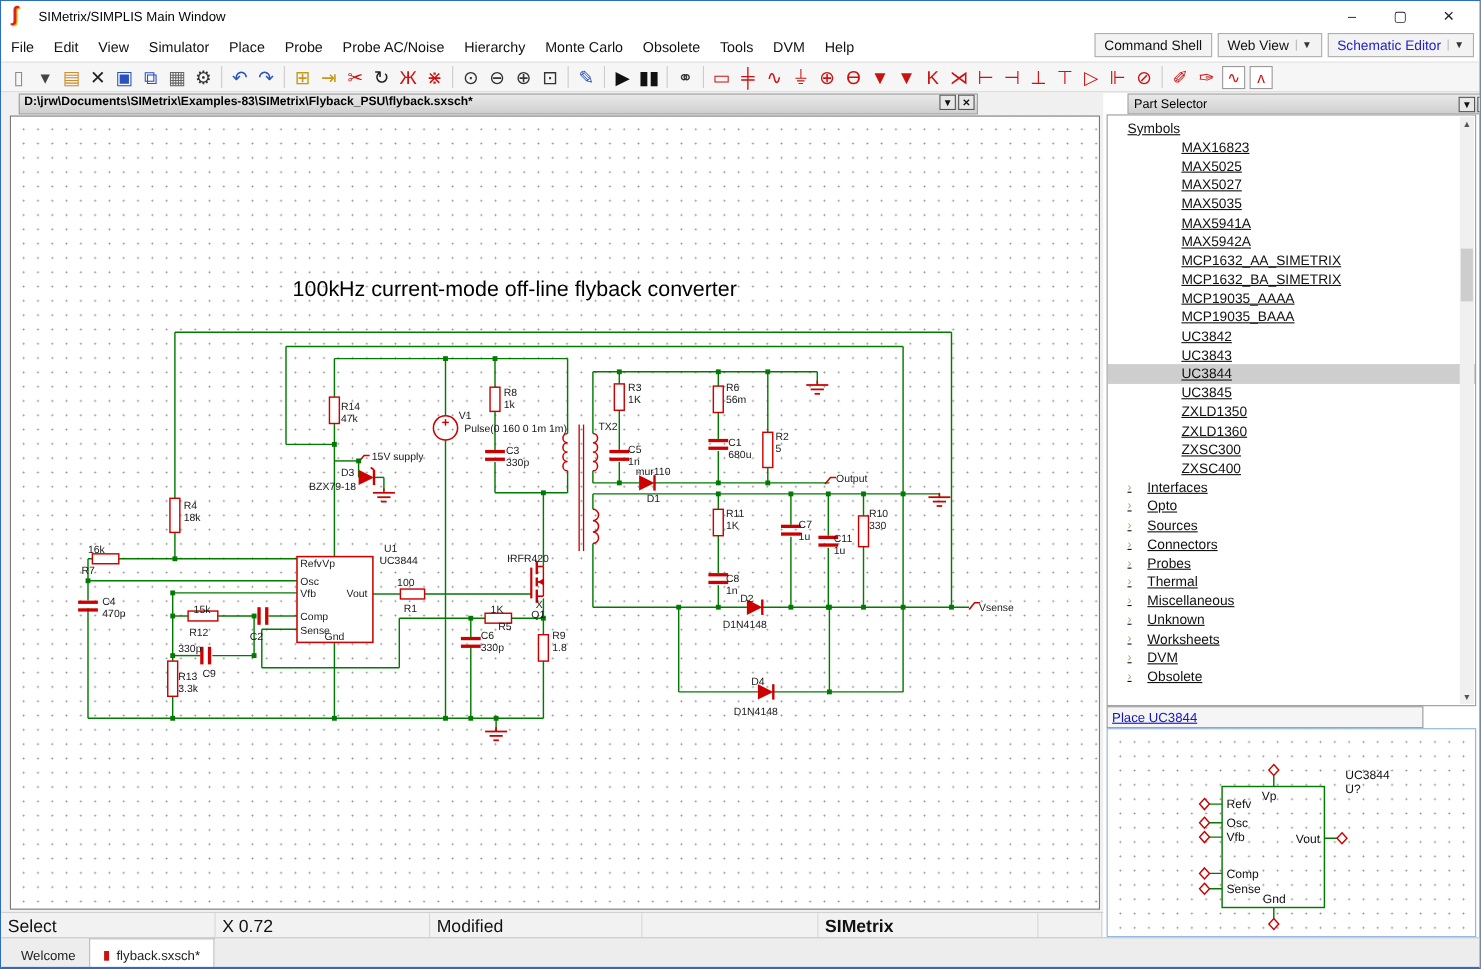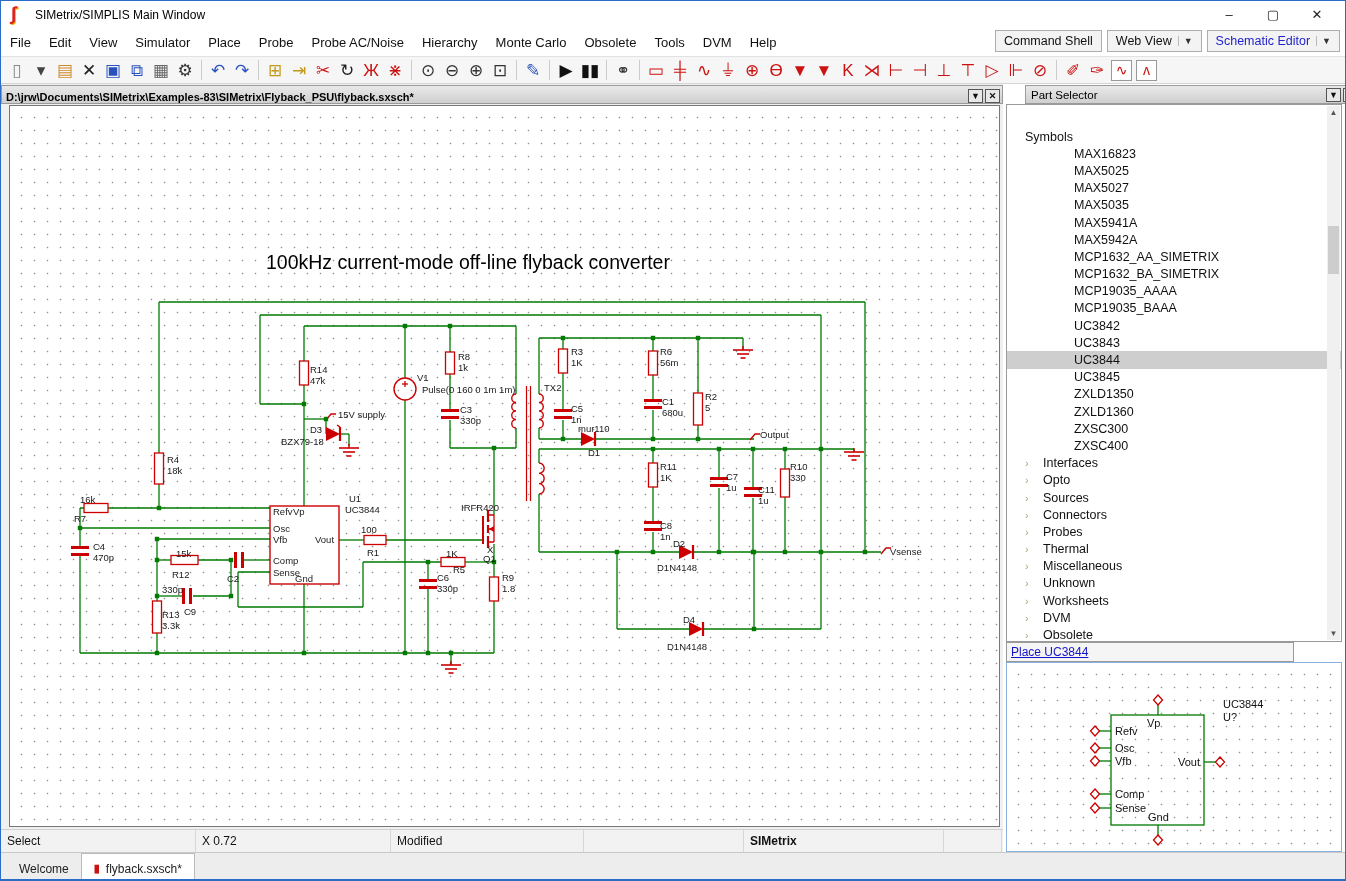--- a/index.html
+++ b/index.html
@@ -23,35 +23,35 @@
   .mrbtn { border:1px solid #adadad; background:#f3f3f3; padding:3px 8px; font-size:12.5px; color:#111; display:flex; gap:6px; align-items:center; }
   .mrbtn .dd { font-size:9px; color:#333; border-left:1px solid #bbb; padding-left:5px; }
   .mrbtn.accent { color:#2222cc; }
   
   #toolbar { position:absolute; left:0; top:55px; width:100%; height:28px; background:#f6f6f6;
              border-top:1px solid #e2e2e2; border-bottom:1px solid #d5d5d5; display:flex; align-items:center; padding-left:4px; }
   .tbicon { width:24px; height:24px; display:flex; align-items:center; justify-content:center; font-size:17px; line-height:1; }
   .tbicon.boxed { border:1px solid #999; width:21px; height:21px; margin:0 2px; font-size:14px; background:#fff; }
   .tbsep { width:1px; height:20px; background:#ccc; margin:0 4px; }
   
-  #docbar { position:absolute; left:0; top:84px; width:1002px; height:19px;
-            background:linear-gradient(#e9e9e9,#cfcfcf); border:1px solid #9a9a9a; display:flex; align-items:flex-end; }
+  #docbar { position:absolute; left:16px; top:84px; width:872px; height:19px;
+            background:linear-gradient(#e9e9e9,#cfcfcf); border:1px solid #9a9a9a; display:flex; align-items:flex-start; }
   #docpath { font-size:11px; font-weight:bold; padding-left:4px; color:#000; flex:1;
              white-space:nowrap; overflow:hidden; }
   .dbbtn { width:15px; height:14px; border:1px solid #555; background:#e8e8e8; font-size:9px;
            line-height:12px; text-align:center; margin-right:2px; font-weight:bold; }
   #canvas { position:absolute; left:8px; top:104px; width:991px; height:722px; border:1px solid #777; }
   .dotgrid { background-color:#fff;
      background-image:radial-gradient(circle,#909090 0.65px,transparent 1.1px);
      background-size:13px 13px; background-position:5px 5px; }
   #leftpanebg { position:absolute; left:0; top:83px; width:1002px; height:745px; background:#f0f0f0; }
   
   #statusbar { position:absolute; left:0; top:828px; width:1002px; height:23px; background:#f2f2f2;
                border-top:1px solid #d0d0d0; display:flex; }
-  .statuscell { border-right:1px solid #d7d7d7; font-size:12px; padding:4px 0 0 6px; color:#111; height:100%; }
+  .statuscell { border-right:1px solid #d7d7d7; font-size:16px; padding:4px 0 0 6px; color:#111; height:100%; }
   
   #tabbar { position:absolute; left:0; top:851px; width:100%; height:27px; background:#ededed;
             border-top:1px solid #c9c9c9; display:flex; align-items:flex-end; padding-left:6px; }
   .tab { height:24px; padding:4px 12px 0 12px; font-size:12px; color:#222; display:flex; gap:6px; align-items:center; }
   .tab.active { background:#fff; border:1px solid #bbb; border-bottom:none; height:26px; }
   .tabicon { color:#c11; font-size:11px; font-weight:bold; }
   #bluestrip { position:absolute; left:0; top:878px; width:100%; height:3px; background:#2b6cc4; }
   
   #psheader { position:absolute; left:1005px; top:84px; width:336px; height:19px;
               background:linear-gradient(#e9e9e9,#cfcfcf); border:1px solid #9a9a9a;
@@ -480,21 +480,21 @@
       </div>
     </div>
   <div id="bluestrip"></div>
 
   <div id="psheader">
     <span id="pstitle">Part Selector</span>
   <div class="dbbtn">▼</div>
       <div class="dbbtn">✕</div>
     </div>
   <div id="pslist">
-    <div id="psrows" style="padding-top: 23px;">
+    <div id="psrows" style="padding-top: 3px; text-decoration: underline;">
         <div class="psrow root">Symbols</div>
         <div class="psrow part">MAX16823</div>
         <div class="psrow part">MAX5025</div>
         <div class="psrow part">MAX5027</div>
         <div class="psrow part">MAX5035</div>
         <div class="psrow part">MAX5941A</div>
         <div class="psrow part">MAX5942A</div>
         <div class="psrow part">MCP1632_AA_SIMETRIX</div>
         <div class="psrow part">MCP1632_BA_SIMETRIX</div>
         <div class="psrow part">MCP19035_AAAA</div>

